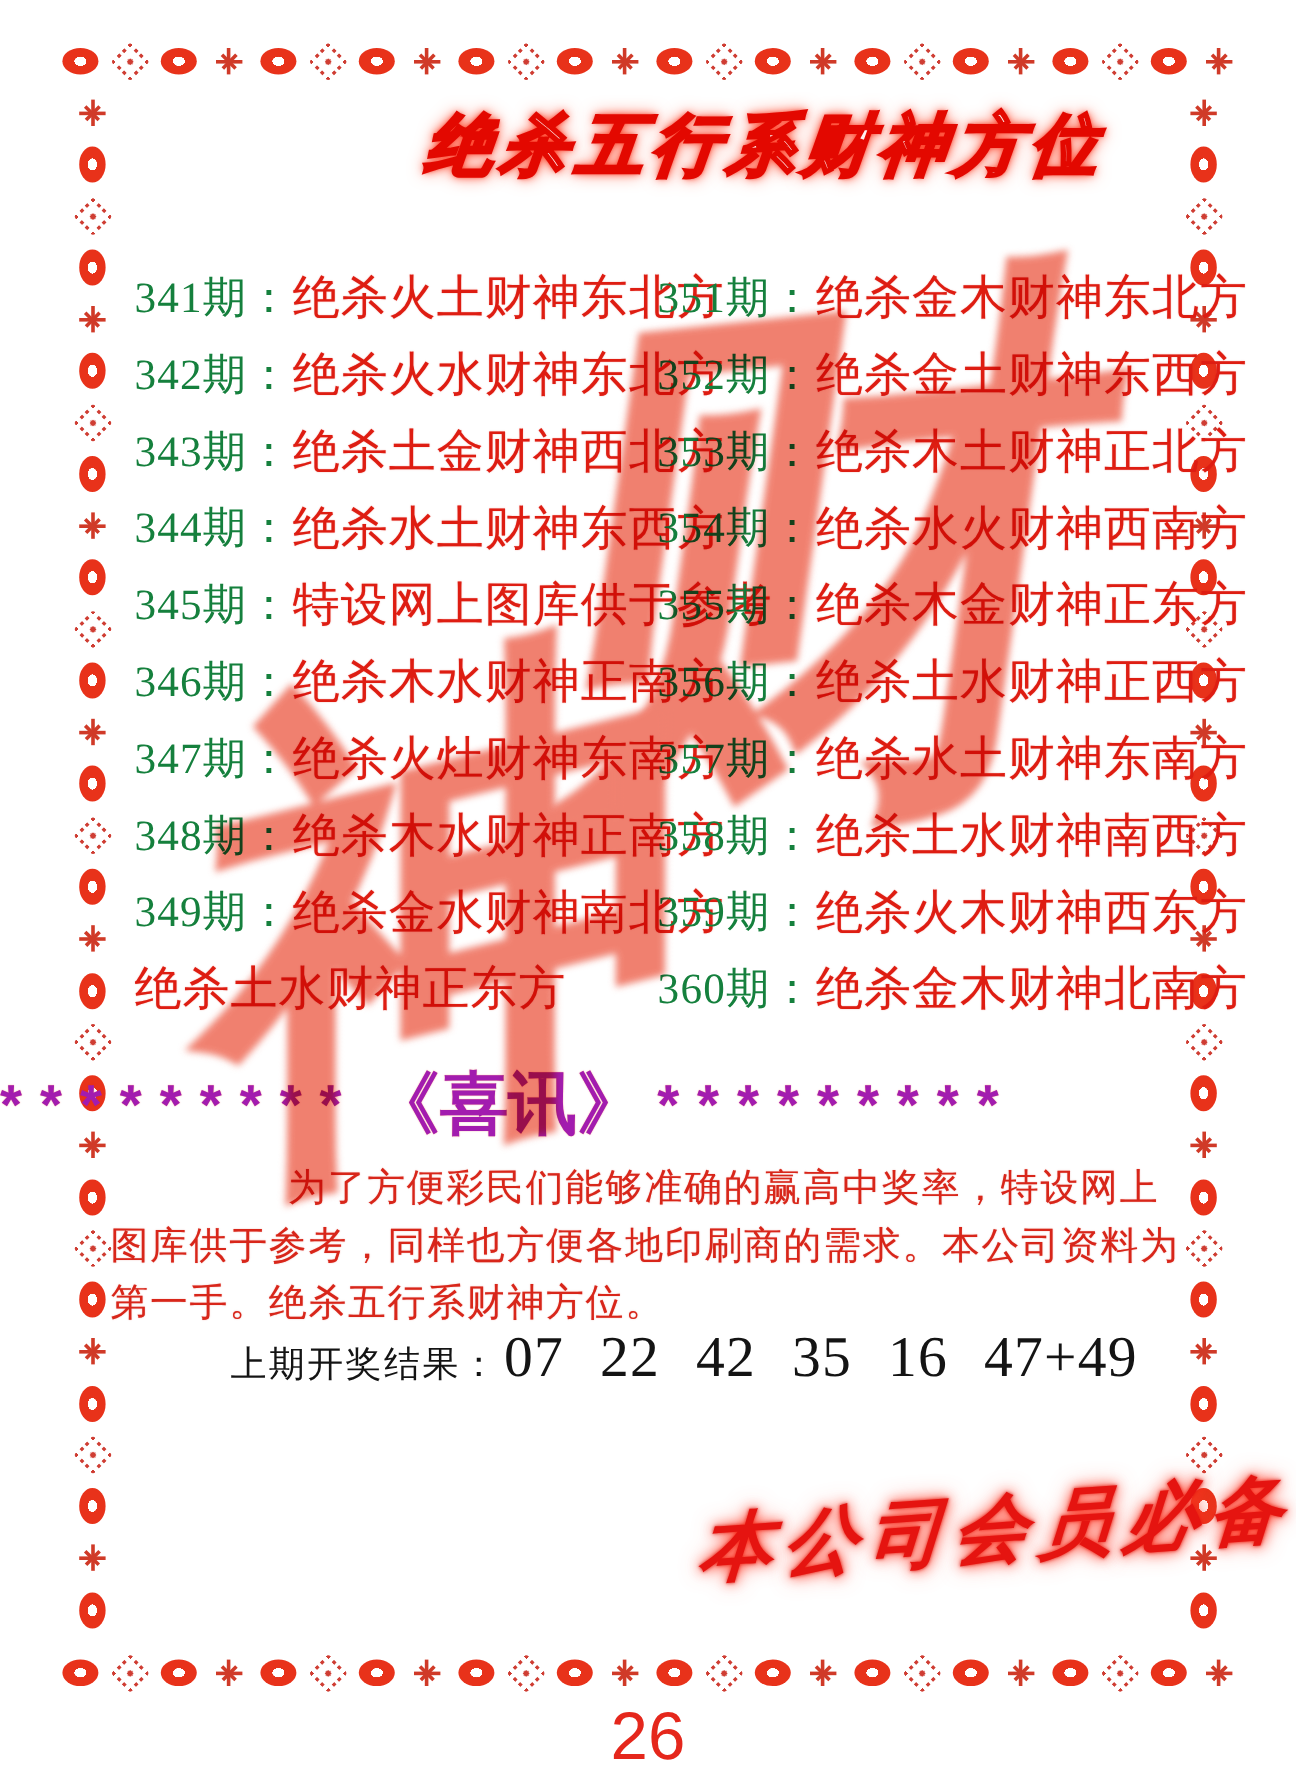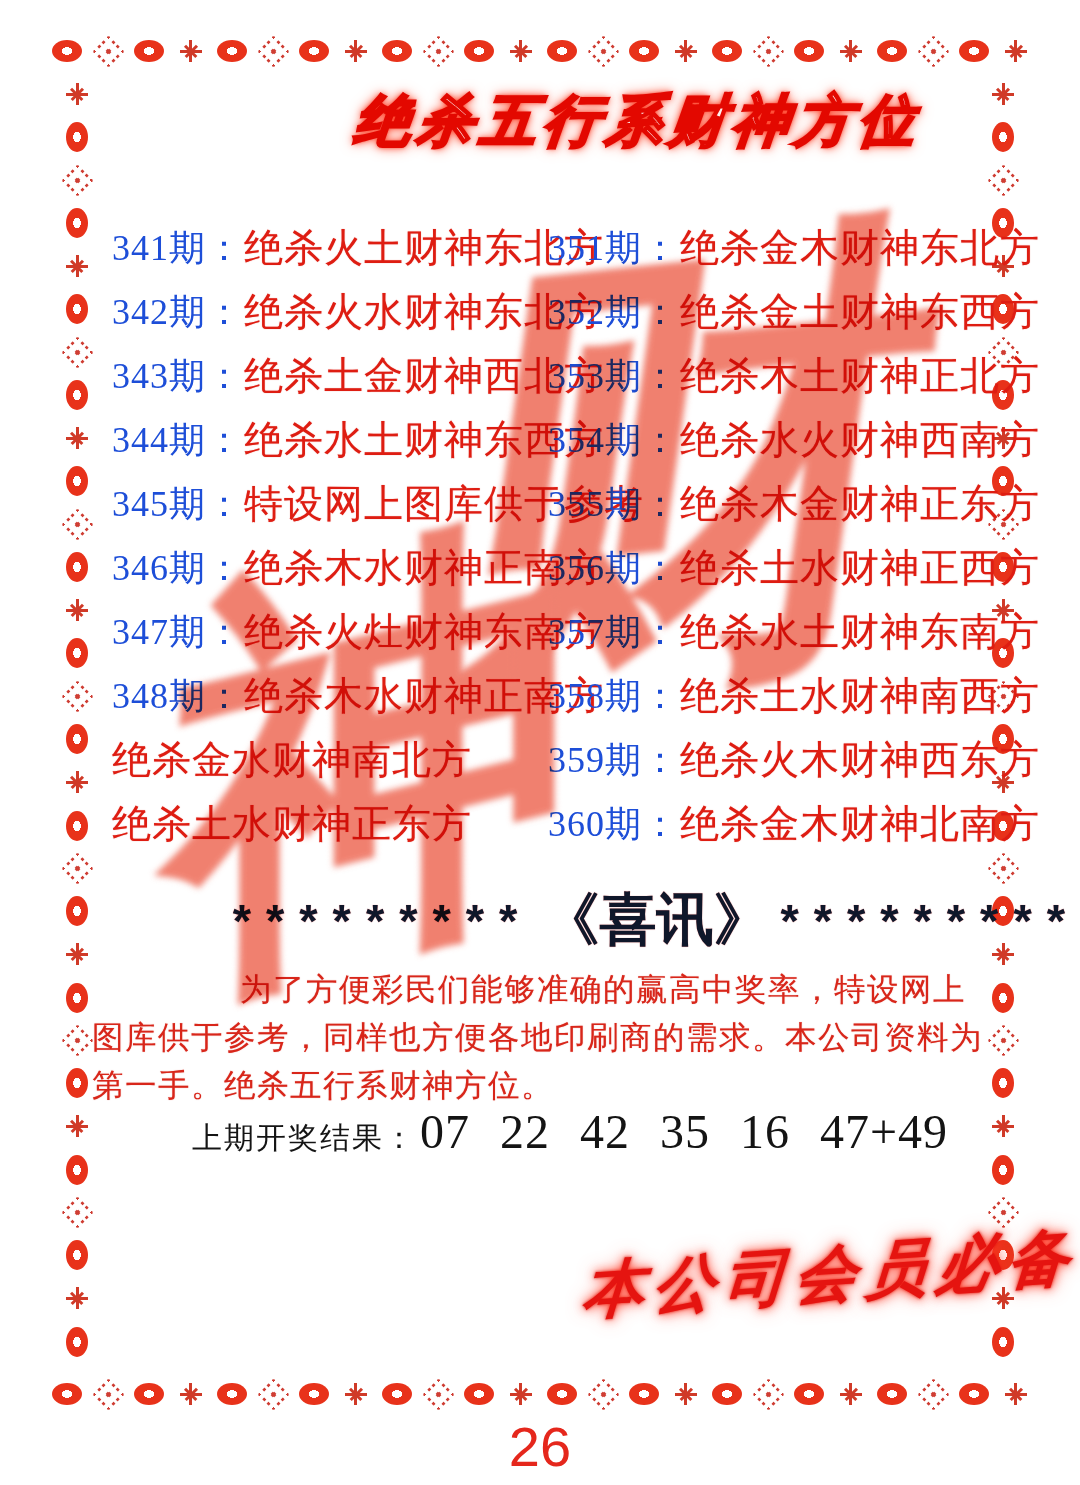--- a/index.html
+++ b/index.html
@@ -34,27 +34,27 @@
     font-size:56px;font-weight:700;font-style:italic;letter-spacing:7px;
     color:#fff0ee;-webkit-text-stroke:2.6px #e30800;
     text-shadow:0 0 7px #ff2a10,0 0 14px #ff6045,0 0 3px #d00000;
     transform:skewX(-6deg);
   }
   
   .pcol{position:absolute;top:216px;}
   .pcol-left{left:112px;}
   .pcol-right{left:548px;}
   .prow{height:64px;display:flex;align-items:center;white-space:nowrap;}
-  .plabel{font-family:"Liberation Serif",serif;font-size:36px;color:#1d4ed8;
+  .plabel{font-family:"Liberation Serif",serif;font-size:36px;color:#15803d;
     width:132px;flex:0 0 132px;letter-spacing:1px;}
   .ptext{font-family:"Liberation Sans",sans-serif;font-weight:400;font-size:39px;
     color:#de1d12;letter-spacing:1px;text-shadow:0 0 1px rgba(222,29,18,.55);}
   
-  .stars-line{position:absolute;left:0;right:0;top:882px;text-align:right;
-    white-space:nowrap;color:#0f172a;}
+  .stars-line{position:absolute;left:0;right:0;top:882px;text-align:left;
+    white-space:nowrap;color:#a21caf;}
   .stars{font-family:"Liberation Sans",sans-serif;font-weight:700;font-size:47px;
     letter-spacing:15px;vertical-align:middle;text-shadow:0 0 1px rgba(232,40,30,.6);}
   .notice-title{font-size:57px;font-weight:700;vertical-align:middle;margin:0 6px;
     text-shadow:0 0 1px rgba(232,40,30,.6);}
   .notice-body{position:absolute;left:92px;top:966px;width:892px;margin:0;
     font-size:31.5px;line-height:1.52;letter-spacing:1.5px;color:#d8261a;
     text-indent:4.7em;text-shadow:0 0 1px rgba(216,38,26,.5);}
   
   .result-line{position:absolute;left:192px;top:1104px;white-space:nowrap;color:#141414;}
   .result-label{font-size:30px;letter-spacing:2px;}
@@ -226,20 +226,21 @@
       </div>
     <div class="prow">
         <span class="plabel">347期：</span>
         <span class="ptext">绝杀火灶财神东南方</span>
       </div>
     <div class="prow">
         <span class="plabel">348期：</span>
         <span class="ptext">绝杀木水财神正南方</span>
       </div>
     <div class="prow">
+        <span class="plabel">349期：</span>
         <span class="ptext">绝杀金水财神南北方</span>
       </div>
     <div class="prow">
         <span class="ptext">绝杀土水财神正东方</span>
       </div>
   </div>
 
   <div class="pcol pcol-right">
     <div class="prow">
         <span class="plabel">351期：</span>

